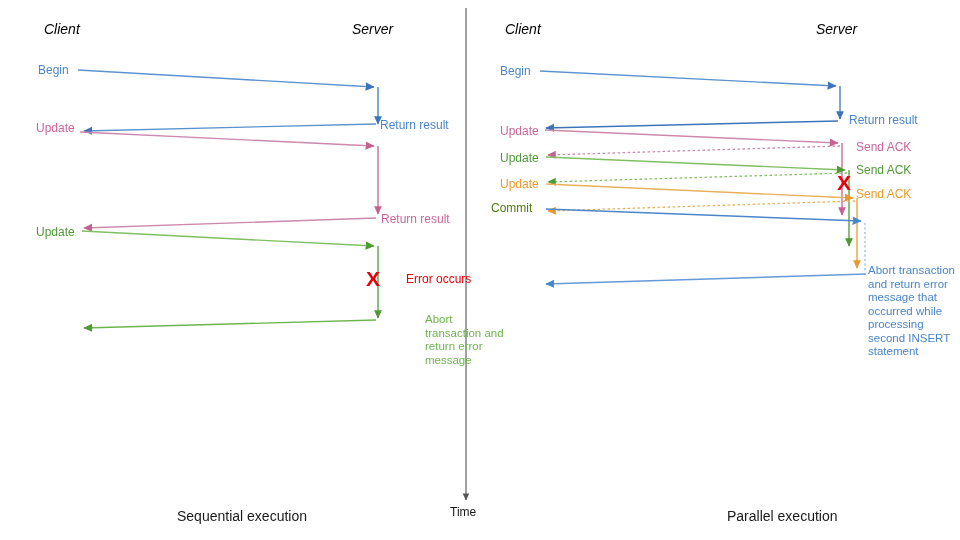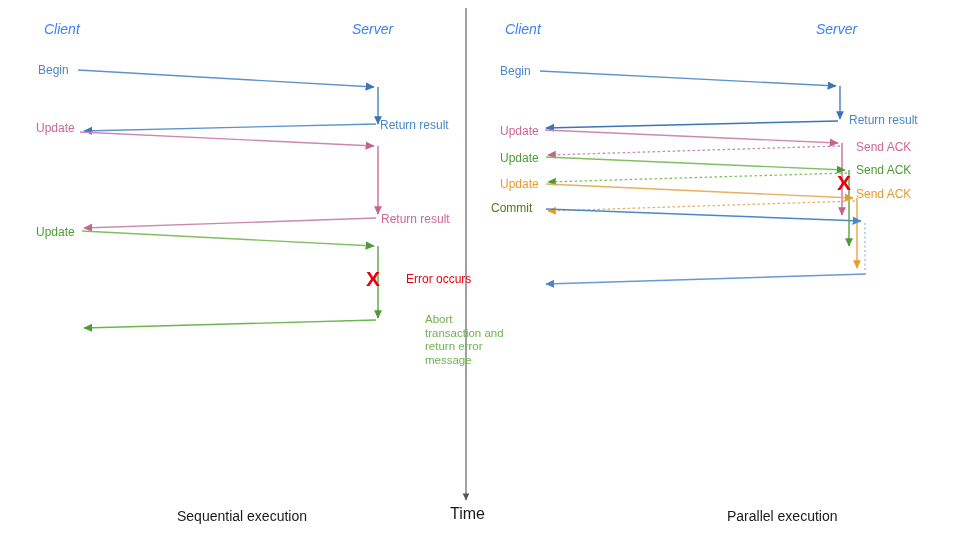--- a/index.html
+++ b/index.html
@@ -23,21 +23,21 @@
     position: absolute;
     left: 0;
     top: 0;
     width: 960px;
     height: 540px;
   }
   .lane-title {
     position: absolute;
     font-style: italic;
     font-size: 14px;
-    color: #3b82f6;
+    color: #000000;
     white-space: nowrap;
   }
   .msg-label {
     position: absolute;
     font-size: 12px;
     white-space: nowrap;
     line-height: 14px;
     text-align: right;
   }
   .note-block {
@@ -51,21 +51,21 @@
   }
   .caption {
     position: absolute;
     font-size: 14px;
     color: #1a1a1a;
     white-space: nowrap;
     margin-left: 24px;
   }
   .time-label {
     position: absolute;
-    font-size: 16px;
+    font-size: 12px;
     color: #1a1a1a;
     white-space: nowrap;
   }
   .error-x {
     position: absolute;
     font-size: 21px;
     font-weight: bold;
     color: #e8000d;
     line-height: 21px;
     font-family: "Liberation Sans", sans-serif;
@@ -193,18 +193,19 @@
   <div class="msg-label" style="left:500px; top:151px; color:#4e9a35;">Update</div>
   <div class="msg-label" style="left:856px; top:163px; color:#4e9a35;">Send ACK</div>
 
   <div class="msg-label" style="left:500px; top:177px; color:#e89b2b;">Update</div>
   <div class="msg-label" style="left:856px; top:187px; color:#e89b2b;">Send ACK</div>
 
   <div class="msg-label" style="left:491px; top:201px; color:#4d7c0f;">Commit</div>
 
   <div class="error-x" style="left:837px; top:172px;">X</div>
 
+  <div class="note-block wide" style="left:868px; top:264px; color:#4a86c8;">Abort transaction and return error message that occurred while processing second INSERT statement</div>
 
   <div class="caption" style="left:703px; top:508px;">Parallel execution</div>
 
   <div class="time-label" style="left:450px; top:505px;">Time</div>
 
 </div>
 
 </body></html>

